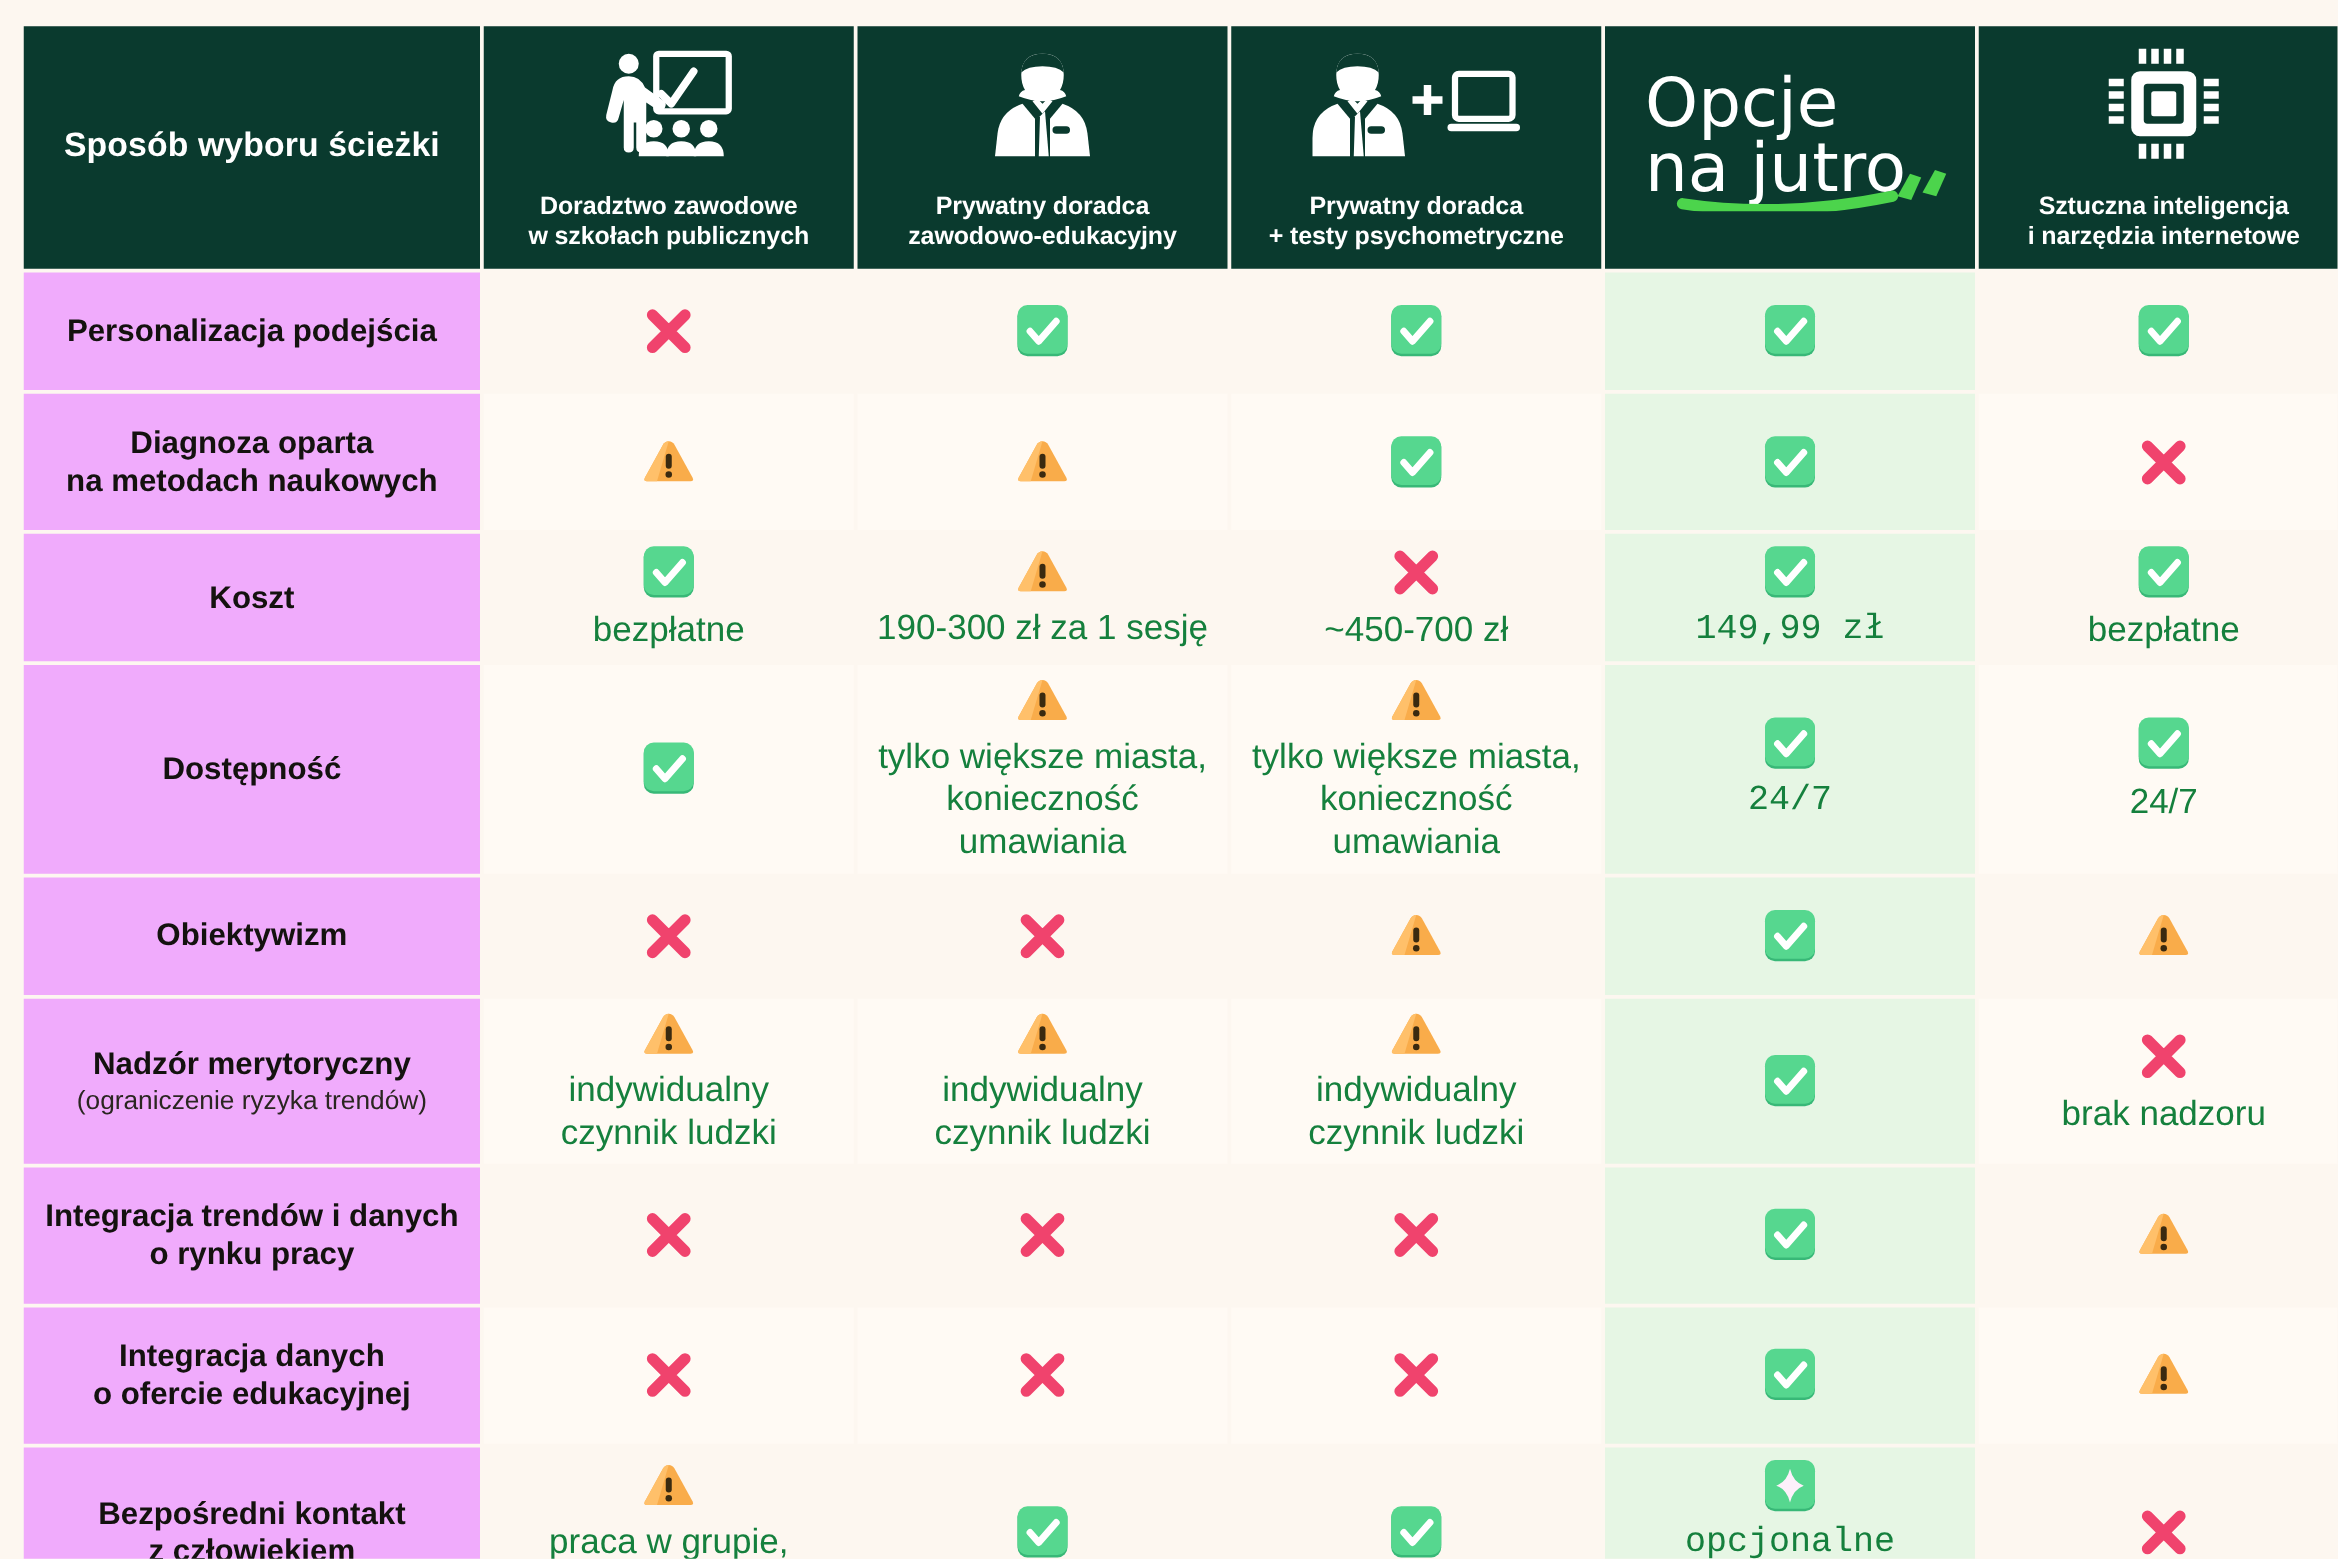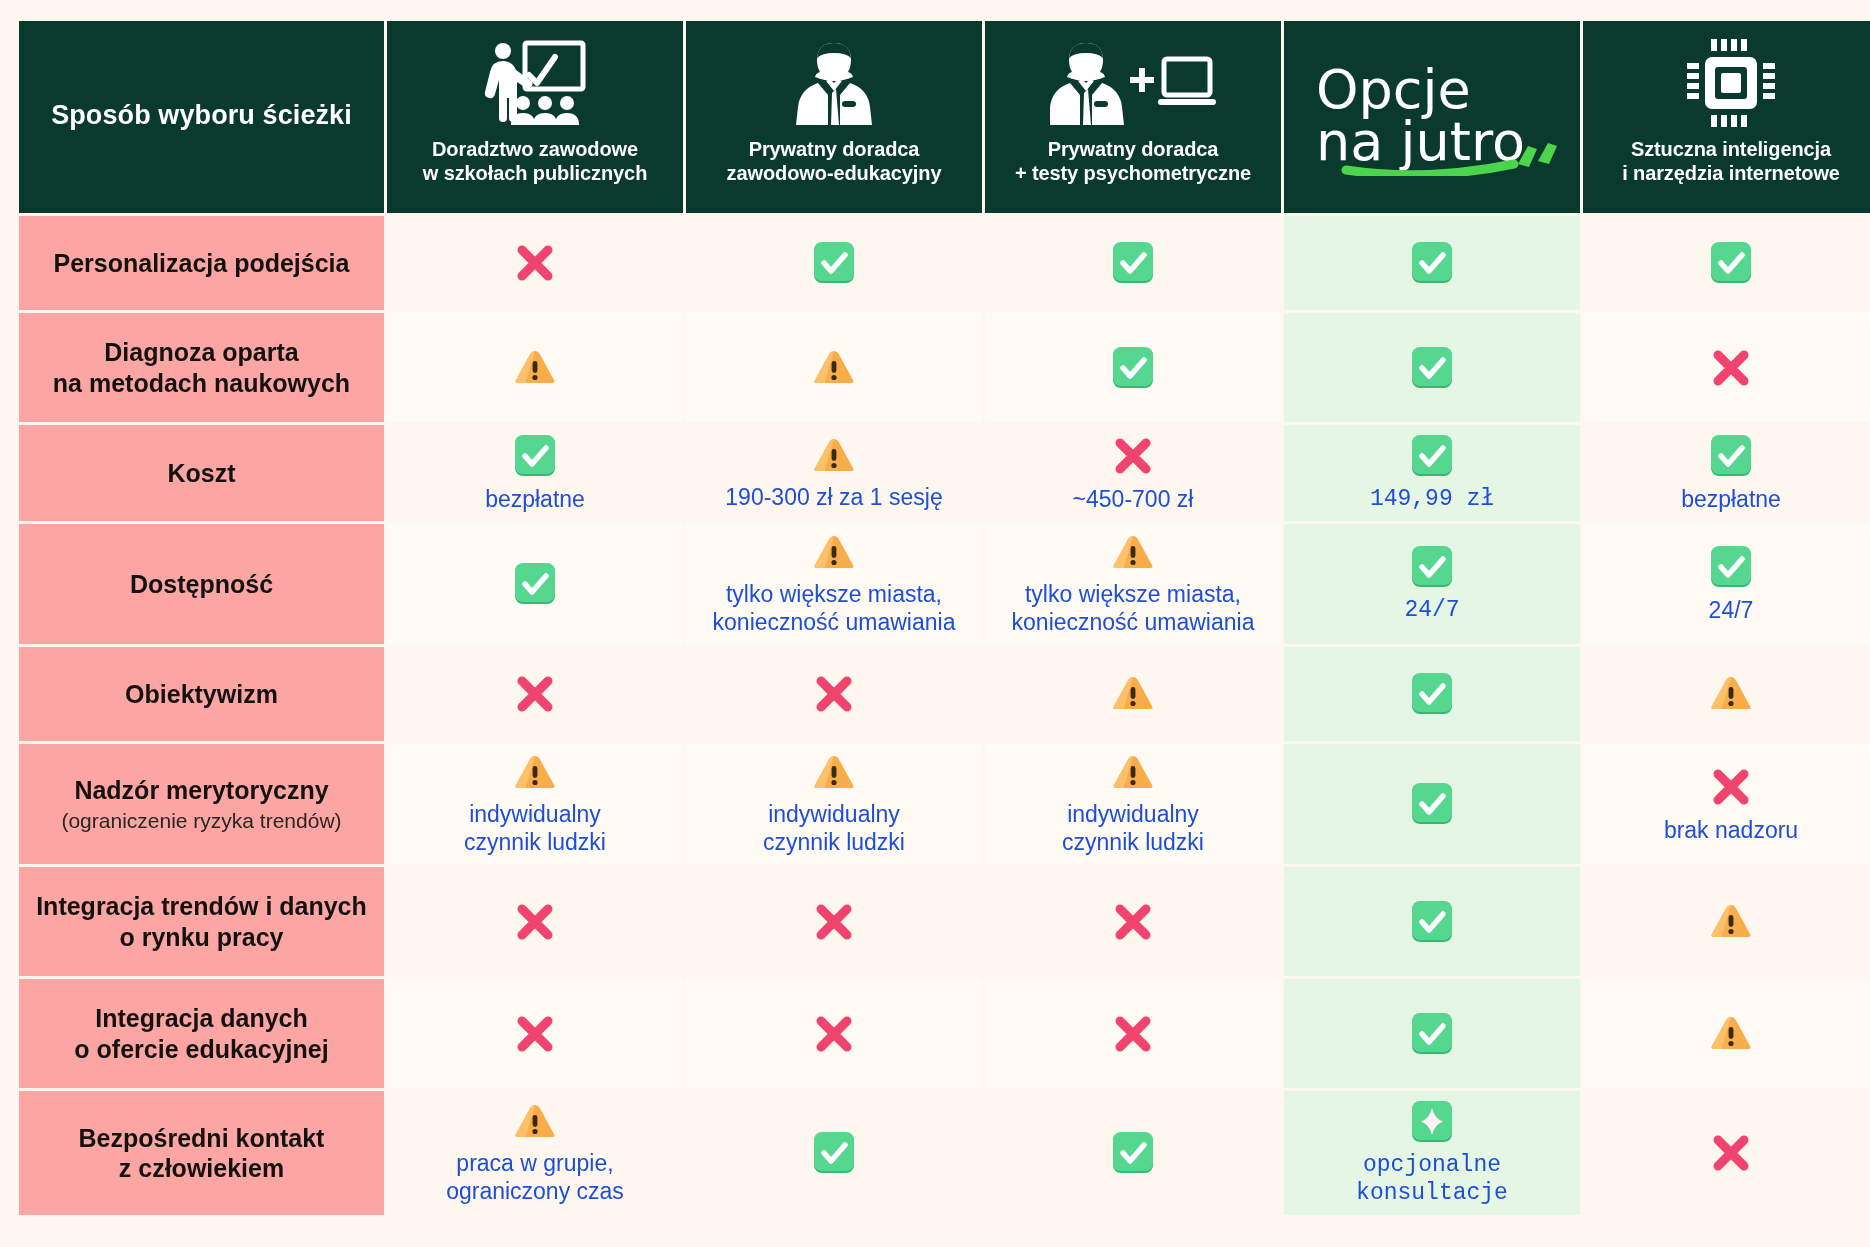--- a/index.html
+++ b/index.html
@@ -38,41 +38,41 @@
   th.corner{
     font-size:27px;
     line-height:1.28;
     font-weight:700;
     letter-spacing:.1px;
   }
   .hd-inner{display:flex;flex-direction:column;align-items:center;justify-content:flex-start;height:100%;}
   .hd-icon{
     height:104px;
     display:flex;align-items:center;justify-content:center;
-    margin-bottom:2px;
+    margin-bottom:18px;
   }
   .hd-text{
     font-size:20px;
     line-height:1.2;
     font-weight:700;
     letter-spacing:-.1px;
     white-space:pre-line;
   }
   th.brandcol .hd-inner{justify-content:center;}
 
   
   tbody td{
     background:#fdf5ec;
     text-align:center;
     vertical-align:middle;
     padding:8px 6px;
     box-sizing:border-box;
   }
   tbody td.rowlabel{
-    background:#fca5a5;
+    background:#f0abfc;
     color:#14120f;
     font-size:25px;
     line-height:1.22;
     font-weight:700;
     white-space:pre-line;
     padding:24px 12px;
   }
   tbody td.rowlabel .sub{
     display:block;
     font-weight:400;
@@ -80,23 +80,23 @@
     line-height:1.2;
     margin-top:2px;
     color:#2a2620;
   }
   tbody td.val{background:#fdf7f0;}
   tbody td.val.alt{background:#fffaf4;}
   tbody td.val.highlight{background:#e6f6e4;font-family:Liberation Mono, monospace;}
 
   .cell{display:flex;flex-direction:column;align-items:center;justify-content:center;gap:6px;}
   .cap{
-    font-size:23px;
+    font-size:28px;
     line-height:1.22;
-    color:#1d4ed8;
+    color:#15803d;
     white-space:pre-line;
     font-weight:400;
   }
 
   
   .ico{display:inline-block;line-height:0;}
   .ico svg{display:block;}
   tr.r-h2 td{height:94px;}
 </style>
 </head>

